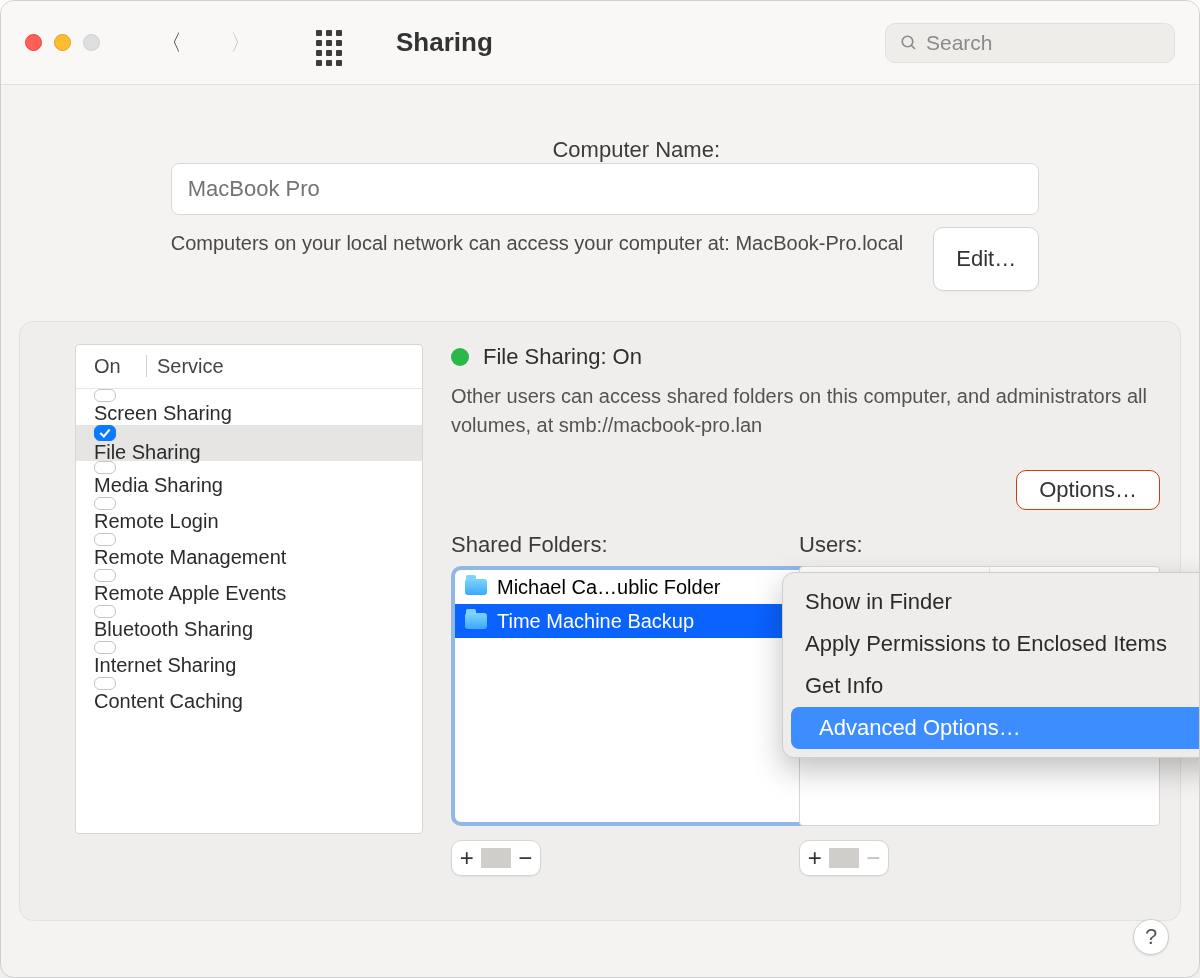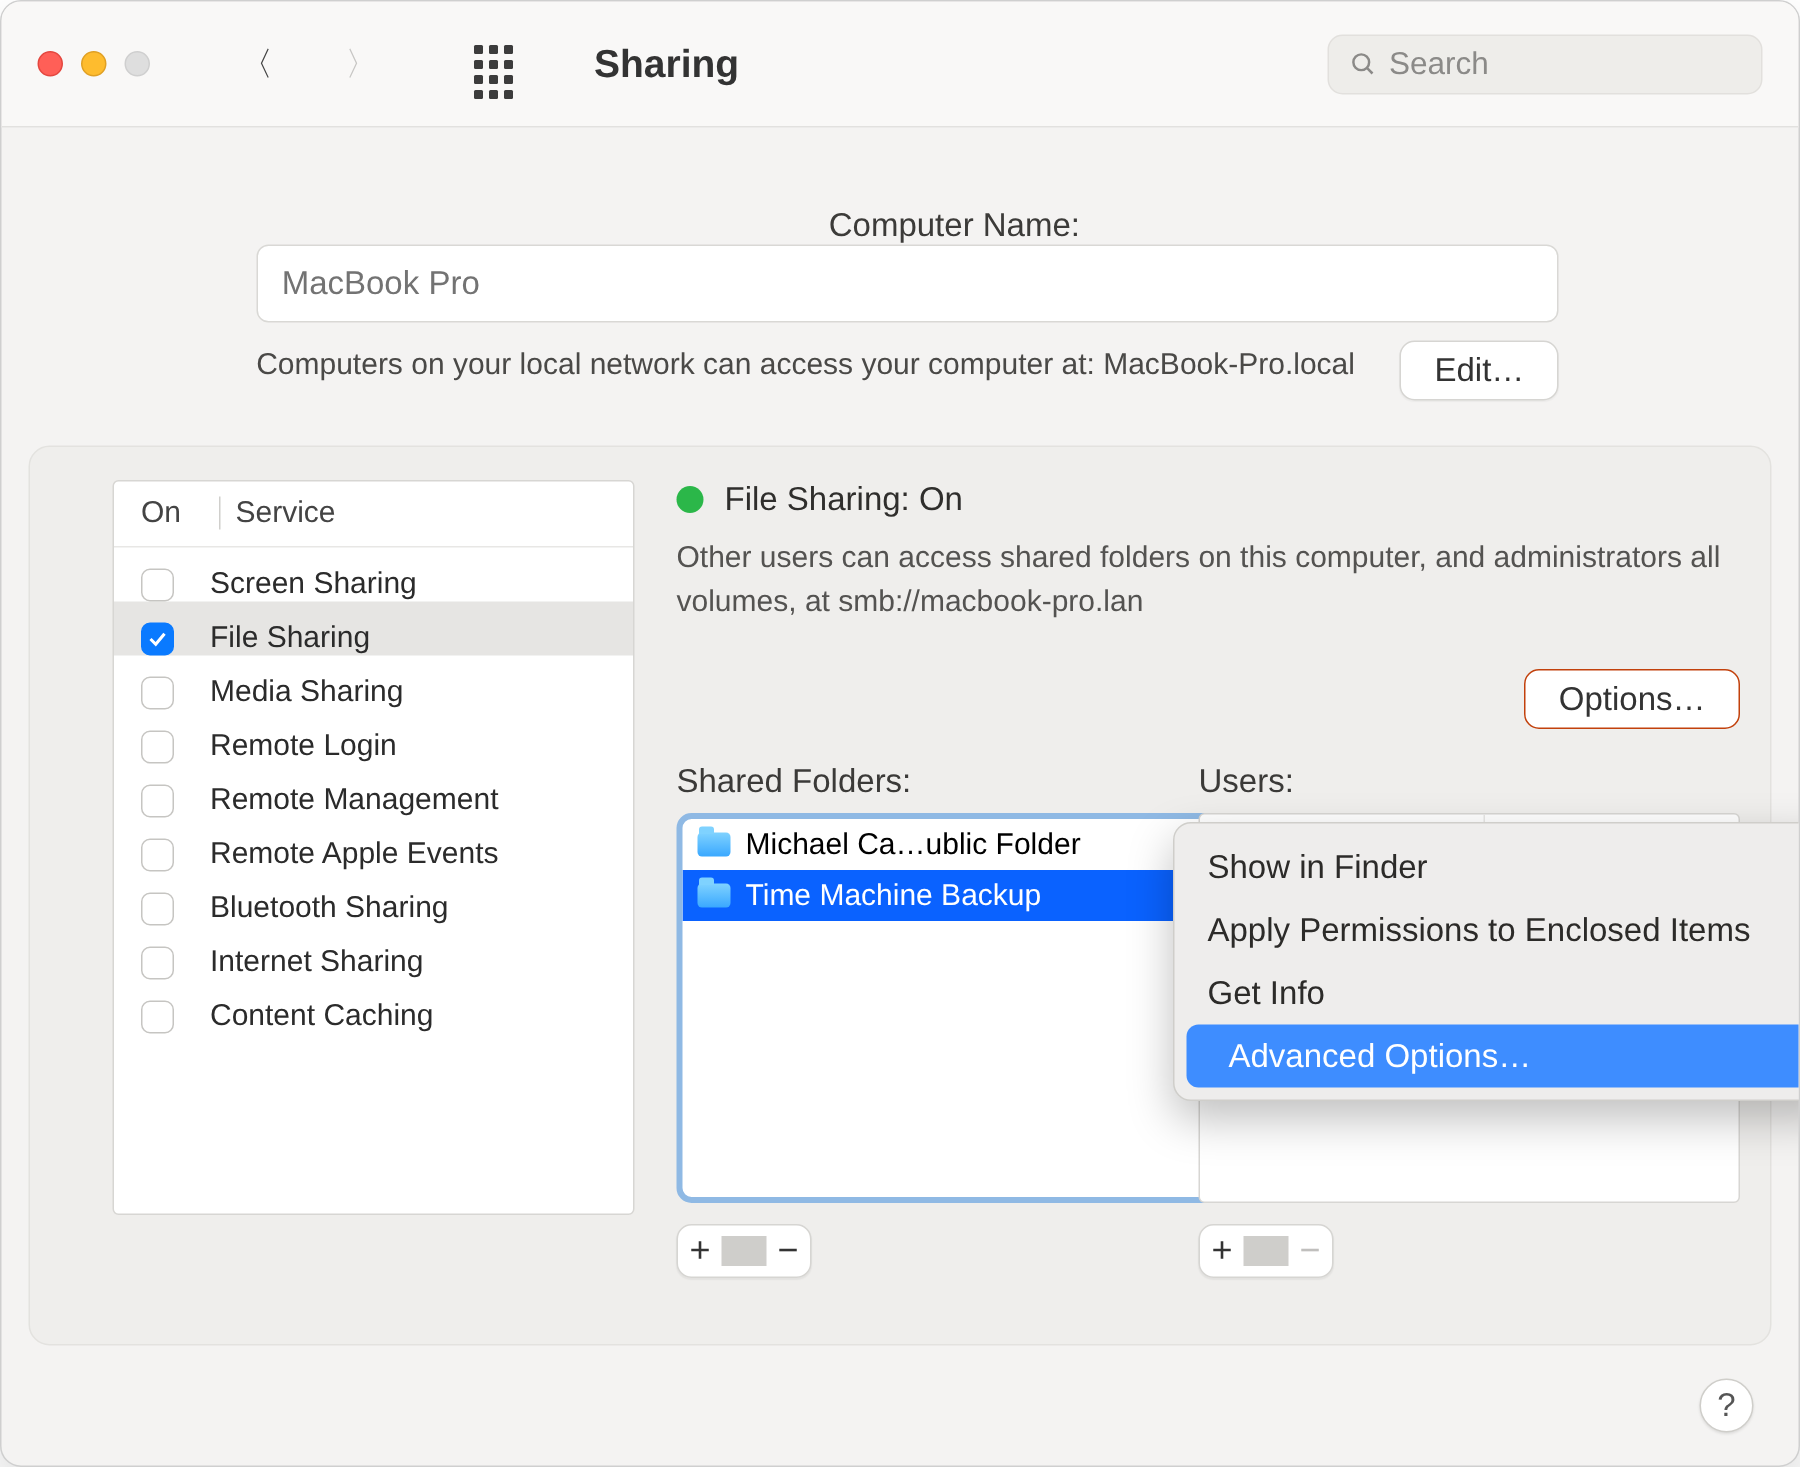--- a/index.html
+++ b/index.html
@@ -33,34 +33,34 @@
   .content { padding:40px 44px 0 44px; }
   .row { display:flex; align-items:center;flex-direction:column; }
   .label { font-size:22px; color:#3c3b39; width:240px; text-align:right; padding-top:12px;}
   .name-input {
     flex:1; background:#fff; border:1px solid #d9d8d5; border-radius:8px; padding:12px 16px;
     font-size:22px; color:#737373; width:100%;
   }
   .caption { color:#4a4947; font-size:20px; line-height:1.4; margin-top:14px; }
   .edit-btn {
     background:#fff; border:1px solid #d6d5d2; border-radius:10px;
-    padding:6px 22px; font-size:22px; color:#333; box-shadow:0 1px 1px rgba(0,0,0,0.04);
+    padding:18px 22px; font-size:22px; color:#333; box-shadow:0 1px 1px rgba(0,0,0,0.04);
   }
   .lower {
     margin:30px 18px 0 18px; background:#efeeec; border:1px solid #e3e2df; border-radius:14px;
     padding:22px 20px 34px 20px; height:600px; position:relative;
   }
   .lower-flex { display:flex; gap:28px; height:100%; }
   .services-box {
     width:348px; background:#fff; border:1px solid #d7d6d3; border-radius:4px; height:490px; overflow:hidden;margin-left:35px;
   }
   .svc-head { display:flex; padding:10px 14px 10px 18px; font-size:20px; color:#444; border-bottom:1px solid #e8e7e5; }
   .svc-head .colOn { width:52px; }
   .svc-head .sep { width:1px; height:22px; background:#d0cfcc; margin:0 10px 0 0; }
-  .svc-row { display:flex; align-items:flex-end; height:36px; padding:0 14px 0 18px; font-size:20px; color:#2b2b2b; }
+  .svc-row { display:flex; align-items:flex-start; height:36px; padding:0 14px 0 18px; font-size:20px; color:#2b2b2b;flex-direction:column; }
   .svc-row.selected { background:#e6e5e3; }
   .chk { width:22px; height:22px; border:1px solid #c6c5c2; border-radius:6px; margin-right:24px; background:#fff; display:flex; align-items:center; justify-content:center; }
   .chk.checked { background:#0a7aff; border-color:#0a7aff; }
   .chk.checked svg { display:block; }
   .chk svg { display:none; }
   .detail { flex:1; }
   .status-row { display:flex; align-items:center; gap:14px; font-size:22px; color:#2f2e2c; }
   .status-dot { width:18px; height:18px; border-radius:50%; background:#2bb749; }
   .status-text { font-size:22px; }
   .desc { font-size:20px; color:#545351; margin-top:12px; line-height:1.45; max-width:720px; }

